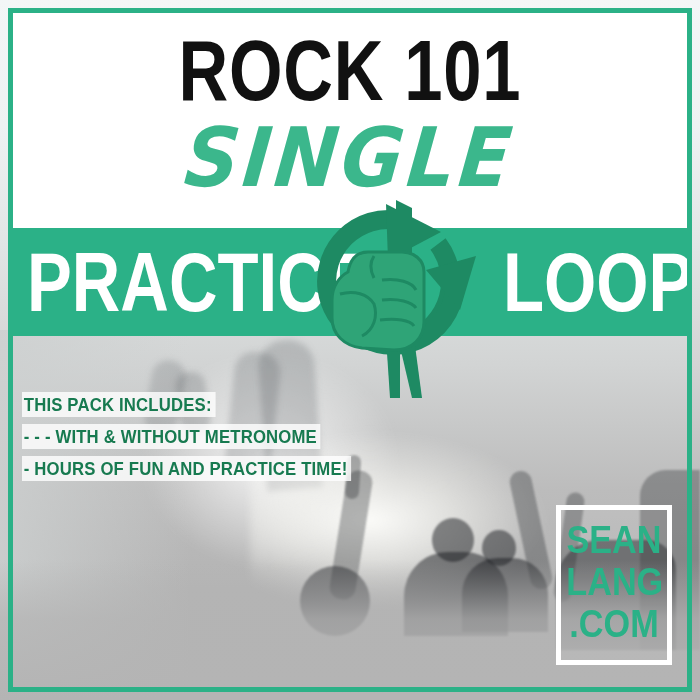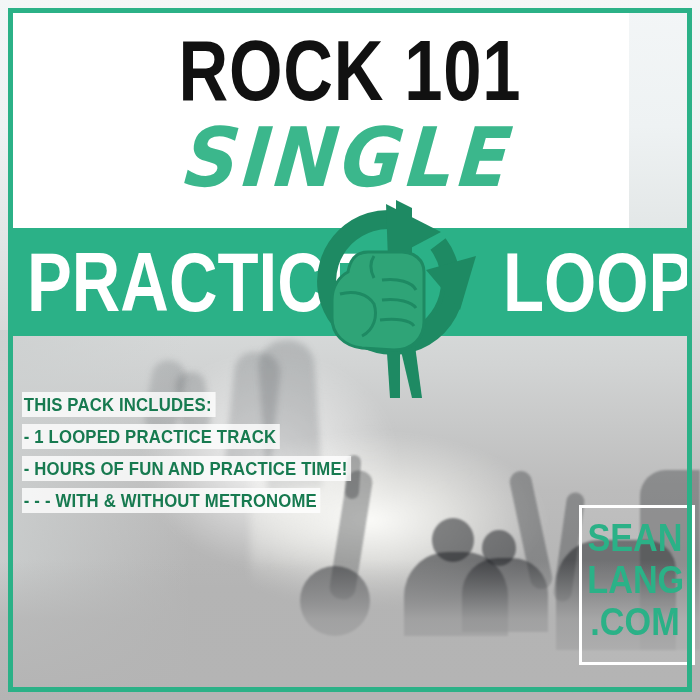--- a/index.html
+++ b/index.html
@@ -43,21 +43,21 @@
   }
 
   
   .frame{
     position:absolute;left:8px;top:8px;width:684px;height:684px;
     border:5px solid #2BB187;box-sizing:border-box;pointer-events:none;
   }
 
   
   .header-panel{
-    position:absolute;left:13px;top:13px;width:616px;height:215px;
+    position:absolute;left:13px;top:13px;width:674px;height:215px;
     background:#ffffff;overflow:hidden;
   }
   .rock101{
     position:absolute;left:0;top:14px;width:674px;text-align:center;
     font-family:"Liberation Sans", sans-serif;
     font-weight:700;font-size:86px;line-height:86px;letter-spacing:1px;
     color:#111111;
     transform:scaleX(.80);transform-origin:50% 50%;
     white-space:nowrap;
   }
@@ -102,22 +102,22 @@
     font-weight:700;
     font-size:19px;line-height:23px;letter-spacing:.2px;
     padding:1px 4px 1px 2px;
     transform:scaleX(.88);transform-origin:0 50%;
     white-space:nowrap;
   }
   .list .row.head span{font-size:19px;}
 
   
   .logo{
-    position:absolute;left:579px;top:505px;width:116px;height:160px;
-    border:3px solid #ffffff;box-sizing:border-box;
+    position:absolute;left:556px;top:505px;width:116px;height:160px;
+    border:5px solid #ffffff;box-sizing:border-box;
     background:rgba(255,255,255,.06);
   }
   .logo .ln{
     position:absolute;left:0;width:106px;text-align:center;
     font-family:"Liberation Sans", sans-serif;
     font-weight:700;color:#2BB187;
     transform:scaleX(.90);transform-origin:50% 50%;
     white-space:nowrap;
   }
   .logo .l1{top:10px;font-size:38px;line-height:40px;}
@@ -192,23 +192,22 @@
         <path d="M66 42 C82 40 96 44 100 52" fill="none" stroke="#1E8A63" stroke-width="3"></path>
         <path d="M66 62 C82 60 96 64 100 70" fill="none" stroke="#1E8A63" stroke-width="3"></path>
         <path d="M64 82 C80 80 94 82 98 88" fill="none" stroke="#1E8A63" stroke-width="3"></path>
         <path d="M24 56 C38 52 52 56 58 66 C62 78 58 92 46 98" fill="none" stroke="#1E8A63" stroke-width="3"></path>
       </g>
     </svg>
   </div>
 
   <div class="list">
     <div class="row head"><span>THIS PACK INCLUDES:</span></div>
-    <div class="row"><span>- 1 LOOPED PRACTICE TRACK</span></div>
+    <div class="row"><span>- - - WITH &amp; WITHOUT METRONOME</span></div>
     <div class="row"><span>- HOURS OF FUN AND PRACTICE TIME!</span></div>
-    <div class="row"><span>- - - WITH &amp; WITHOUT METRONOME</span></div>
   </div>
 
   <div class="logo">
     <div class="ln l1">SEAN</div>
     <div class="ln l2">LANG</div>
     <div class="ln l3">.COM</div>
   </div>
 
   <div class="frame"></div>
 

